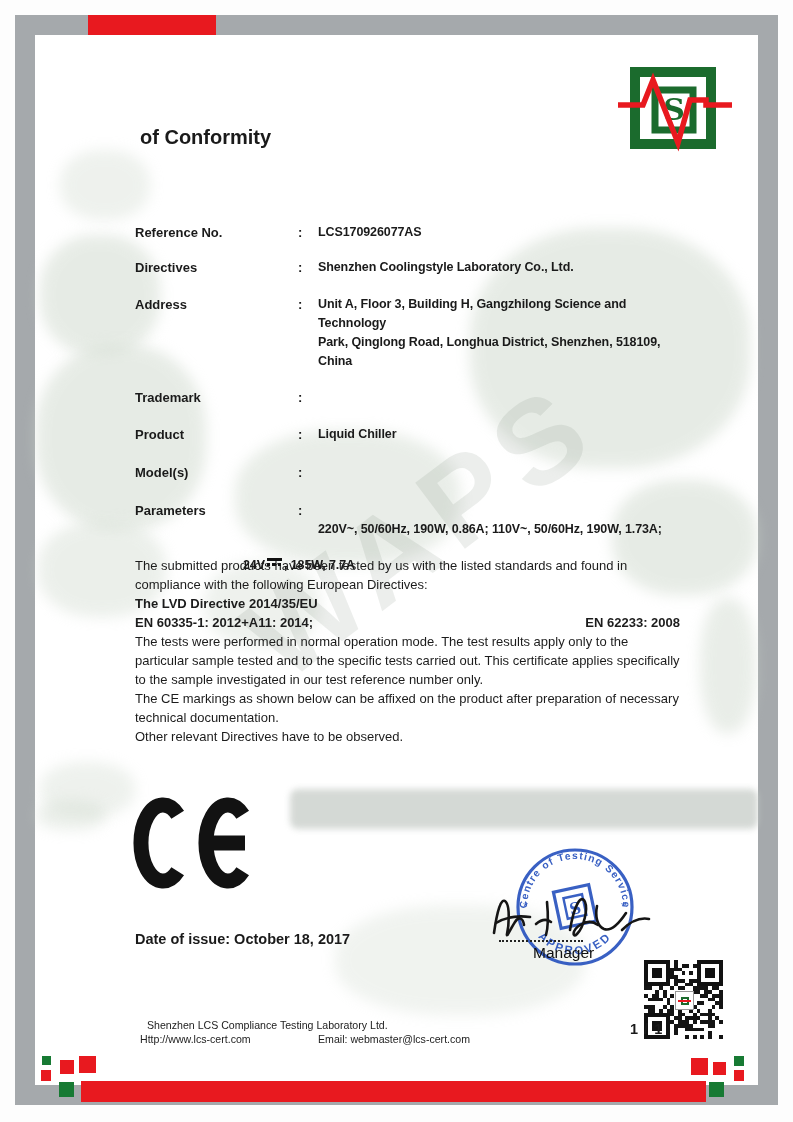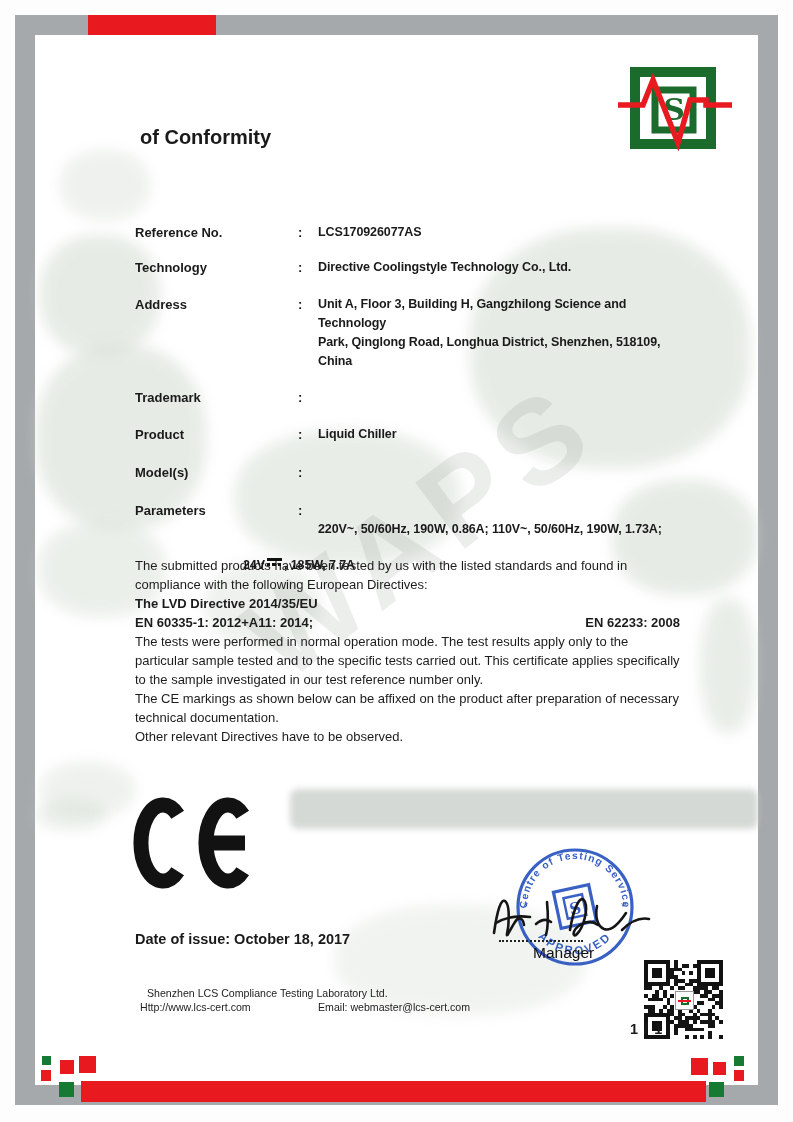--- a/index.html
+++ b/index.html
@@ -107,23 +107,23 @@
     <div class="title-sub">of Conformity</div>
   </div>
 
   <div class="fields">
     <div class="field-row mb16">
       <span class="f-label">Reference No.</span>
         <span class="f-colon">:</span>
       <span class="f-value">LCS170926077AS</span>
     </div>
     <div class="field-row mb18">
-      <span class="f-label">Technology</span>
-        <span class="f-colon">:</span>
-      <span class="f-value">Directive Coolingstyle Technology Co., Ltd.</span>
+      <span class="f-label">Directives</span>
+        <span class="f-colon">:</span>
+      <span class="f-value">Shenzhen Coolingstyle Laboratory Co., Ltd.</span>
     </div>
     <div class="field-row mb17">
       <span class="f-label">Address</span>
         <span class="f-colon">:</span>
       <span class="f-value">Unit A, Floor 3, Building H, Gangzhilong Science and Technology
 Park, Qinglong Road, Longhua District, Shenzhen, 518109, China</span>
     </div>
     <div class="field-row mb18">
       <span class="f-label">Trademark</span>
         <span class="f-colon">:</span>
@@ -335,21 +335,21 @@
       </div>
     <div class="finder f-tl"></div>
     <div class="finder f-tr"></div>
     <div class="finder f-bl"></div>
     <div class="qr-logo">
         <b></b>
       </div>
   </div>
 
   <div class="footer">
-    <div style="padding-left:7px;">Shenzhen LCS Compliance Testing Laboratory Ltd.</div>
+    <div style="padding-left:7px;margin-top:32px;">Shenzhen LCS Compliance Testing Laboratory Ltd.</div>
     <div class="row">
       <span class="col1">Http://www.lcs-cert.com</span>
       <span>Email: webmaster@lcs-cert.com</span>
     </div>
   </div>
   <div class="page-num">1 / 1</div>
 
   <div class="bar-bottom red"></div>
   <div class="abs green" style="left:42px;top:1056px;width:9px;height:9px;"></div>
   <div class="abs red" style="left:41px;top:1070px;width:10px;height:11px;"></div>

